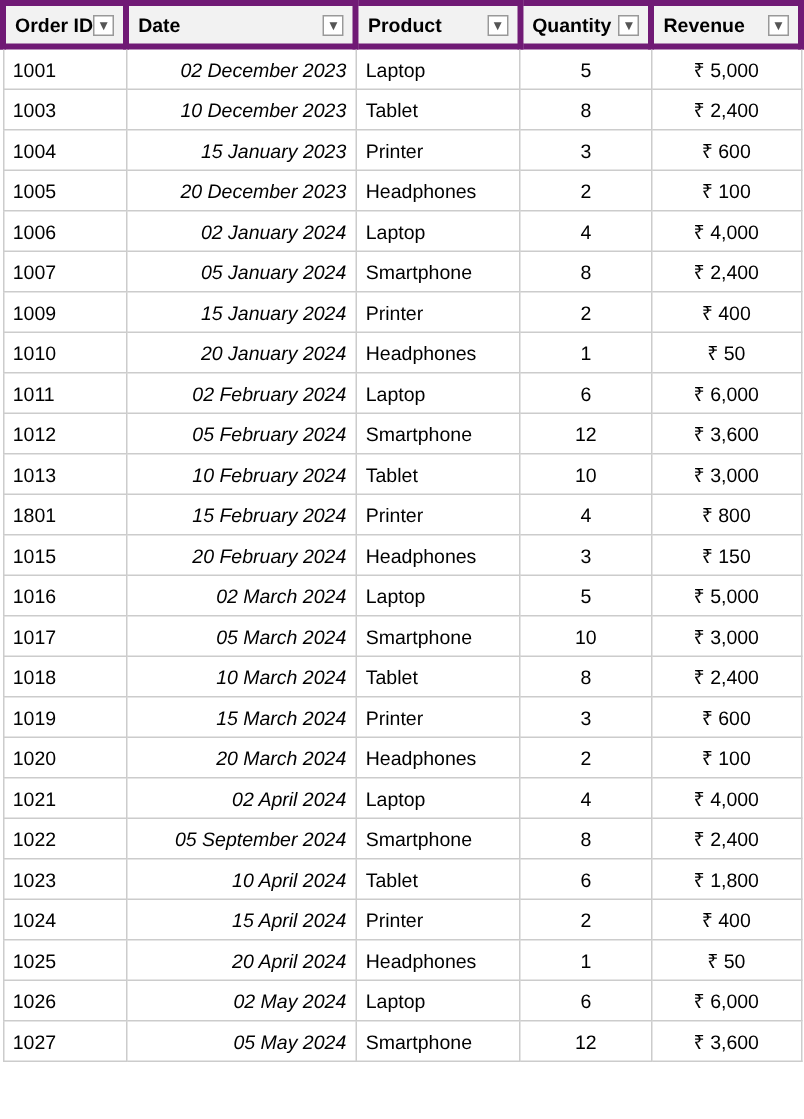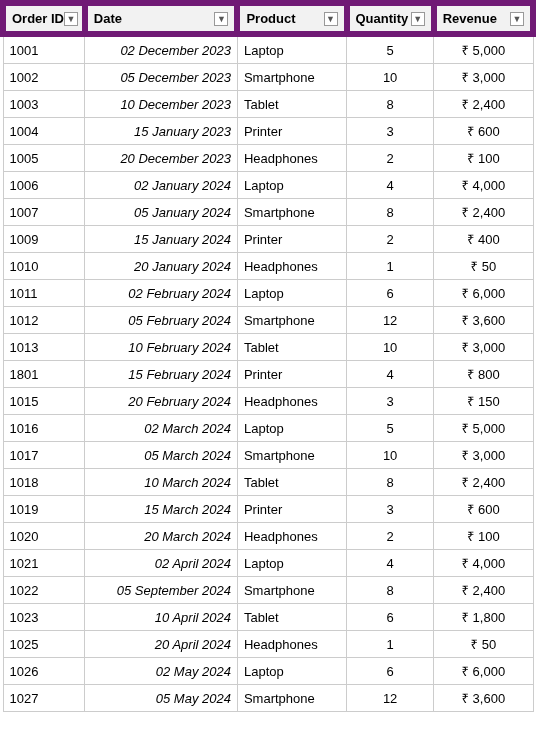--- a/index.html
+++ b/index.html
@@ -15,21 +15,21 @@
     }
     table {
       width: 536px;
       border-collapse: collapse;
       table-layout: fixed;
     }
     thead tr {
       background: #f2f2f2;
     }
     th {
-      border: 6px solid #701a75;
+      border: 4px solid #701a75;
       padding: 5px 6px;
       text-align: left;
       font-weight: bold;
       white-space: nowrap;
       position: relative;
     }
     th .header-content {
       display: flex;
       align-items: center;
       justify-content: space-between;
@@ -112,165 +112,165 @@
   </thead>
   <tbody id="table-body">
   <tr>
         <td>1001</td>
         <td class="date">02 December 2023</td>
         <td>Laptop</td>
         <td class="num">5</td>
         <td class="num">₹ 5,000</td>
       </tr>
       <tr>
-        <td>1002</td>
-        <td class="date">05 December 2023</td>
-        <td>Smartphone</td>
+        <td>1003</td>
+        <td class="date">10 December 2023</td>
+        <td>Tablet</td>
+        <td class="num">8</td>
+        <td class="num">₹ 2,400</td>
+      </tr>
+      <tr>
+        <td>1004</td>
+        <td class="date">15 January 2023</td>
+        <td>Printer</td>
+        <td class="num">3</td>
+        <td class="num">₹ 600</td>
+      </tr>
+      <tr>
+        <td>1005</td>
+        <td class="date">20 December 2023</td>
+        <td>Headphones</td>
+        <td class="num">2</td>
+        <td class="num">₹ 100</td>
+      </tr>
+      <tr>
+        <td>1006</td>
+        <td class="date">02 January 2024</td>
+        <td>Laptop</td>
+        <td class="num">4</td>
+        <td class="num">₹ 4,000</td>
+      </tr>
+      <tr>
+        <td>1007</td>
+        <td class="date">05 January 2024</td>
+        <td>Smartphone</td>
+        <td class="num">8</td>
+        <td class="num">₹ 2,400</td>
+      </tr>
+      <tr>
+        <td>1009</td>
+        <td class="date">15 January 2024</td>
+        <td>Printer</td>
+        <td class="num">2</td>
+        <td class="num">₹ 400</td>
+      </tr>
+      <tr>
+        <td>1010</td>
+        <td class="date">20 January 2024</td>
+        <td>Headphones</td>
+        <td class="num">1</td>
+        <td class="num">₹ 50</td>
+      </tr>
+      <tr>
+        <td>1011</td>
+        <td class="date">02 February 2024</td>
+        <td>Laptop</td>
+        <td class="num">6</td>
+        <td class="num">₹ 6,000</td>
+      </tr>
+      <tr>
+        <td>1012</td>
+        <td class="date">05 February 2024</td>
+        <td>Smartphone</td>
+        <td class="num">12</td>
+        <td class="num">₹ 3,600</td>
+      </tr>
+      <tr>
+        <td>1013</td>
+        <td class="date">10 February 2024</td>
+        <td>Tablet</td>
         <td class="num">10</td>
         <td class="num">₹ 3,000</td>
       </tr>
       <tr>
-        <td>1003</td>
-        <td class="date">10 December 2023</td>
-        <td>Tablet</td>
-        <td class="num">8</td>
-        <td class="num">₹ 2,400</td>
-      </tr>
-      <tr>
-        <td>1004</td>
-        <td class="date">15 January 2023</td>
+        <td>1801</td>
+        <td class="date">15 February 2024</td>
+        <td>Printer</td>
+        <td class="num">4</td>
+        <td class="num">₹ 800</td>
+      </tr>
+      <tr>
+        <td>1015</td>
+        <td class="date">20 February 2024</td>
+        <td>Headphones</td>
+        <td class="num">3</td>
+        <td class="num">₹ 150</td>
+      </tr>
+      <tr>
+        <td>1016</td>
+        <td class="date">02 March 2024</td>
+        <td>Laptop</td>
+        <td class="num">5</td>
+        <td class="num">₹ 5,000</td>
+      </tr>
+      <tr>
+        <td>1017</td>
+        <td class="date">05 March 2024</td>
+        <td>Smartphone</td>
+        <td class="num">10</td>
+        <td class="num">₹ 3,000</td>
+      </tr>
+      <tr>
+        <td>1018</td>
+        <td class="date">10 March 2024</td>
+        <td>Tablet</td>
+        <td class="num">8</td>
+        <td class="num">₹ 2,400</td>
+      </tr>
+      <tr>
+        <td>1019</td>
+        <td class="date">15 March 2024</td>
         <td>Printer</td>
         <td class="num">3</td>
         <td class="num">₹ 600</td>
       </tr>
       <tr>
-        <td>1005</td>
-        <td class="date">20 December 2023</td>
+        <td>1020</td>
+        <td class="date">20 March 2024</td>
         <td>Headphones</td>
         <td class="num">2</td>
         <td class="num">₹ 100</td>
       </tr>
       <tr>
-        <td>1006</td>
-        <td class="date">02 January 2024</td>
+        <td>1021</td>
+        <td class="date">02 April 2024</td>
         <td>Laptop</td>
         <td class="num">4</td>
         <td class="num">₹ 4,000</td>
       </tr>
       <tr>
-        <td>1007</td>
-        <td class="date">05 January 2024</td>
-        <td>Smartphone</td>
-        <td class="num">8</td>
-        <td class="num">₹ 2,400</td>
-      </tr>
-      <tr>
-        <td>1009</td>
-        <td class="date">15 January 2024</td>
-        <td>Printer</td>
-        <td class="num">2</td>
-        <td class="num">₹ 400</td>
-      </tr>
-      <tr>
-        <td>1010</td>
-        <td class="date">20 January 2024</td>
-        <td>Headphones</td>
-        <td class="num">1</td>
-        <td class="num">₹ 50</td>
-      </tr>
-      <tr>
-        <td>1011</td>
-        <td class="date">02 February 2024</td>
-        <td>Laptop</td>
-        <td class="num">6</td>
-        <td class="num">₹ 6,000</td>
-      </tr>
-      <tr>
-        <td>1012</td>
-        <td class="date">05 February 2024</td>
-        <td>Smartphone</td>
-        <td class="num">12</td>
-        <td class="num">₹ 3,600</td>
-      </tr>
-      <tr>
-        <td>1013</td>
-        <td class="date">10 February 2024</td>
-        <td>Tablet</td>
-        <td class="num">10</td>
-        <td class="num">₹ 3,000</td>
-      </tr>
-      <tr>
-        <td>1801</td>
-        <td class="date">15 February 2024</td>
-        <td>Printer</td>
-        <td class="num">4</td>
-        <td class="num">₹ 800</td>
-      </tr>
-      <tr>
-        <td>1015</td>
-        <td class="date">20 February 2024</td>
-        <td>Headphones</td>
-        <td class="num">3</td>
-        <td class="num">₹ 150</td>
-      </tr>
-      <tr>
-        <td>1016</td>
-        <td class="date">02 March 2024</td>
-        <td>Laptop</td>
-        <td class="num">5</td>
-        <td class="num">₹ 5,000</td>
-      </tr>
-      <tr>
-        <td>1017</td>
-        <td class="date">05 March 2024</td>
-        <td>Smartphone</td>
-        <td class="num">10</td>
-        <td class="num">₹ 3,000</td>
-      </tr>
-      <tr>
-        <td>1018</td>
-        <td class="date">10 March 2024</td>
-        <td>Tablet</td>
-        <td class="num">8</td>
-        <td class="num">₹ 2,400</td>
-      </tr>
-      <tr>
-        <td>1019</td>
-        <td class="date">15 March 2024</td>
-        <td>Printer</td>
-        <td class="num">3</td>
-        <td class="num">₹ 600</td>
-      </tr>
-      <tr>
-        <td>1020</td>
-        <td class="date">20 March 2024</td>
-        <td>Headphones</td>
-        <td class="num">2</td>
-        <td class="num">₹ 100</td>
-      </tr>
-      <tr>
-        <td>1021</td>
-        <td class="date">02 April 2024</td>
-        <td>Laptop</td>
-        <td class="num">4</td>
-        <td class="num">₹ 4,000</td>
-      </tr>
-      <tr>
         <td>1022</td>
         <td class="date">05 September 2024</td>
         <td>Smartphone</td>
         <td class="num">8</td>
         <td class="num">₹ 2,400</td>
       </tr>
       <tr>
         <td>1023</td>
         <td class="date">10 April 2024</td>
         <td>Tablet</td>
         <td class="num">6</td>
         <td class="num">₹ 1,800</td>
+      </tr>
+      <tr>
+        <td>1024</td>
+        <td class="date">15 April 2024</td>
+        <td>Printer</td>
+        <td class="num">2</td>
+        <td class="num">₹ 400</td>
       </tr>
       <tr>
         <td>1025</td>
         <td class="date">20 April 2024</td>
         <td>Headphones</td>
         <td class="num">1</td>
         <td class="num">₹ 50</td>
       </tr>
       <tr>
         <td>1026</td>

